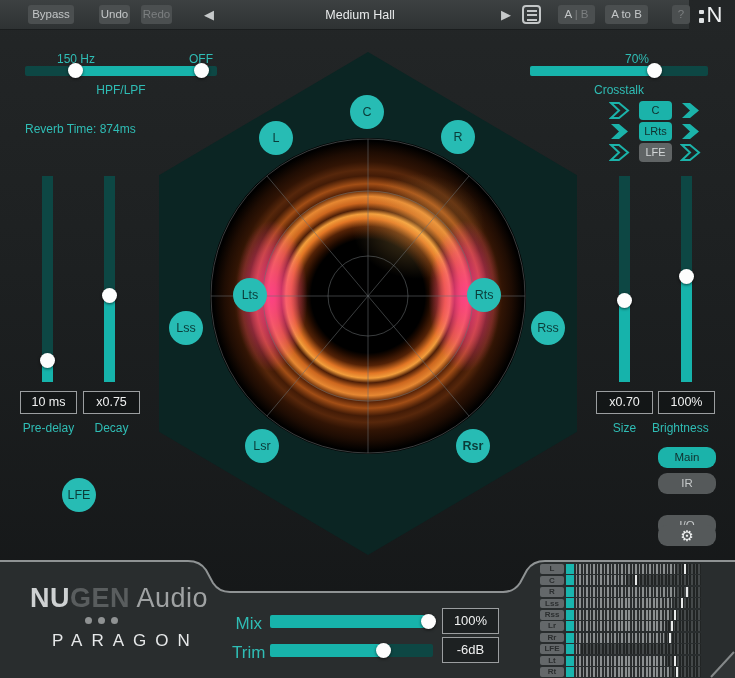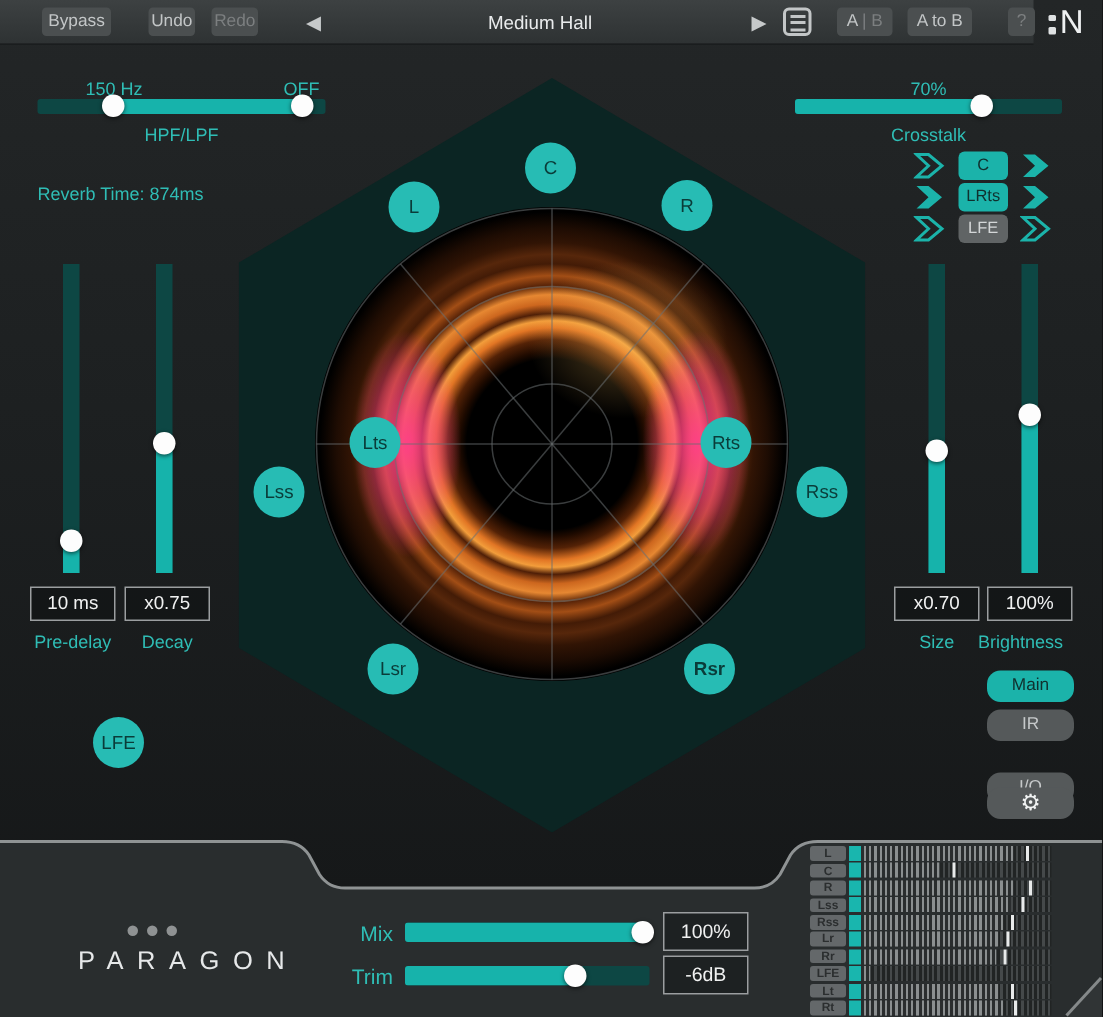--- a/index.html
+++ b/index.html
@@ -79,21 +79,21 @@
   .view-btn.active{background:#1bb3aa;color:#10302e;}
   
   .bottom-svg{position:absolute;left:0;top:548px;}
   .brand{position:absolute;left:30px;top:583px;font-size:27px;letter-spacing:.5px;}
   .brand .nu{color:#ced1d2;font-weight:700;}
   .brand .gen{color:#595d5e;font-weight:700;}
   .brand .audio{color:#9fa2a3;font-weight:400;}
   .brand-dots{position:absolute;left:85px;top:617px;display:flex;gap:6px;}
   .brand-dots i{width:7px;height:7px;border-radius:50%;background:#8f9293;}
   .product{position:absolute;left:52px;top:631px;color:#e6e8e9;font-size:17px;letter-spacing:9px;}
-  .footer-lbl{position:absolute;font-size:14px;color:#2fbdb5;text-align:right;width:30px;}
+  .footer-lbl{position:absolute;font-size:17px;color:#2fbdb5;text-align:right;width:30px;}
   
   .meters{position:absolute;left:540px;top:564px;width:162px;z-index:3;}
   .meter-row{display:flex;align-items:center;height:10px;margin-bottom:1.45px;}
   .meter-label{width:24px;height:9.5px;border-radius:2px;background:#64686a;color:#2b2e2f;
     font-size:8px;font-weight:700;text-align:center;line-height:9.5px;margin-right:2px;}
   .meter-teal{width:8px;height:10px;background:#19b6ae;margin-right:2px;flex:none;}
   .meter-track{position:relative;width:125px;height:10px;
     background:repeating-linear-gradient(to right,#45494a 0 1.5px,#212424 1.5px 3.5px);}
   .meter-fill{position:absolute;left:0;top:0;bottom:0;
     background:repeating-linear-gradient(to right,#8b8f90 0 1.5px,#2a2d2e 1.5px 3.5px);}
@@ -133,21 +133,21 @@
   <div class="lbl" style="left:178px;top:52px;width:46px;text-align:center;">OFF</div>
   <div class="htrack" style="left:25px;top:66px;width:192px;">
     <div class="fill" style="left:26%;right:7%;"></div>
   </div>
   <div class="handle" style="left:68px;top:63px;"></div>
   <div class="handle" style="left:194px;top:63px;"></div>
   <div class="lbl" style="left:85px;top:83px;width:72px;text-align:center;">HPF/LPF</div>
 
   <div class="lbl" style="left:25px;top:122px;">Reverb Time: 874ms</div>
 
-  <div class="lbl" style="left:589px;top:52px;width:60px;text-align:center;">70%</div>
+  <div class="lbl" style="left:589px;top:52px;width:60px;text-align:right;">70%</div>
   <div class="htrack" style="left:530px;top:66px;width:178px;">
     <div class="fill" style="left:0;width:70%;"></div>
   </div>
   <div class="handle" style="left:647px;top:63px;"></div>
   <div class="lbl" style="left:583px;top:83px;width:72px;text-align:center;">Crosstalk</div>
 
   <div class="route-row" style="top:101px;">
     <svg width="22" height="19">
         <path d="M2,2 H10 L19,9.5 L10,17 H2 L10,9.5 Z" fill="none" stroke="#1bb3aa" stroke-width="2"></path>
       </svg>
@@ -235,20 +235,21 @@
   <div class="chan" style="left:531px;top:311px;">Rss</div>
   <div class="chan" style="left:245px;top:429px;">Lsr</div>
   <div class="chan" style="left:456px;top:429px;font-weight:bold;">Rsr</div>
   <div class="chan" style="left:62px;top:478px;">LFE</div>
 
   <svg class="bottom-svg" width="735" height="130">
     <path d="M0,13 H188 Q200,13 206,22 L213,35 Q219,44 230,44 H503 Q514,44 520,35 L527,22 Q533,13 545,13 H735 V130 H0 Z" fill="#292d2e"></path>
     <path d="M0,13 H188 Q200,13 206,22 L213,35 Q219,44 230,44 H503 Q514,44 520,35 L527,22 Q533,13 545,13 H735" fill="none" stroke="#8f9394" stroke-width="2"></path>
   </svg>
 
+  <div class="brand"><span class="nu">NU</span><span class="gen">GEN</span><span class="audio"> Audio</span></div>
   <div class="brand-dots">
       <i></i>
       <i></i>
       <i></i>
     </div>
   <div class="product">PARAGON</div>
 
   <div class="footer-lbl" style="left:232px;top:614px;">Mix</div>
   <div class="htrack htrack2" style="left:270px;top:615px;width:163px;">
     <div class="fill" style="left:0;width:100%;"></div>

